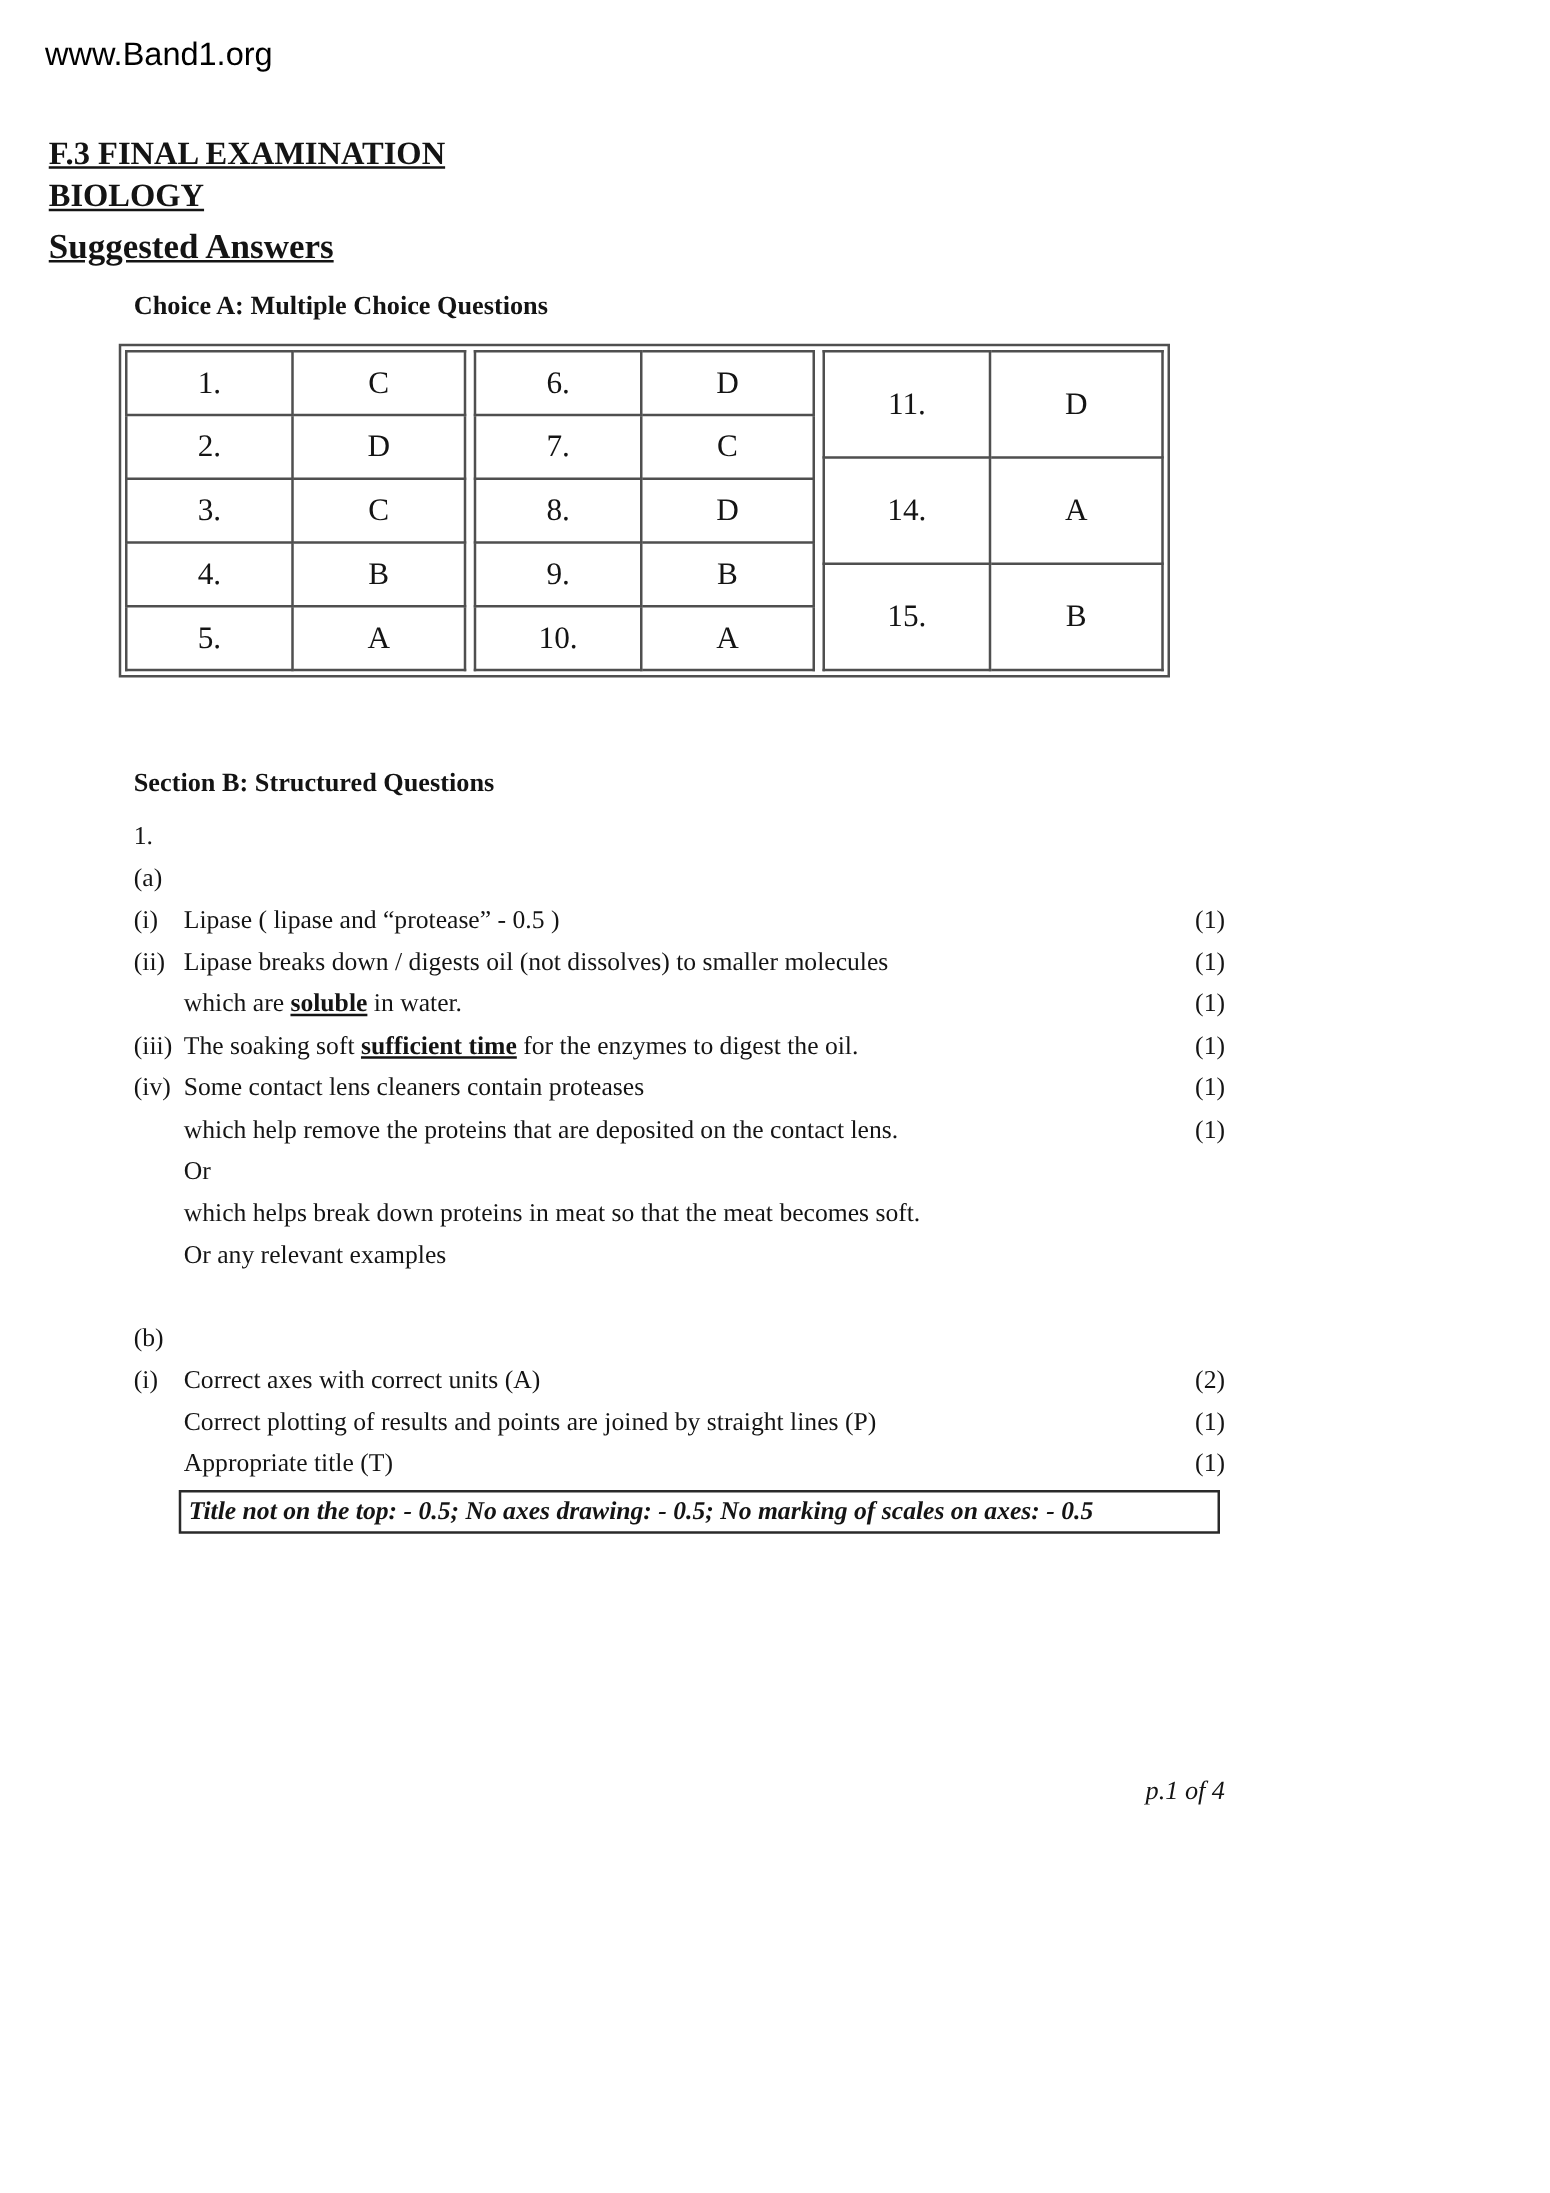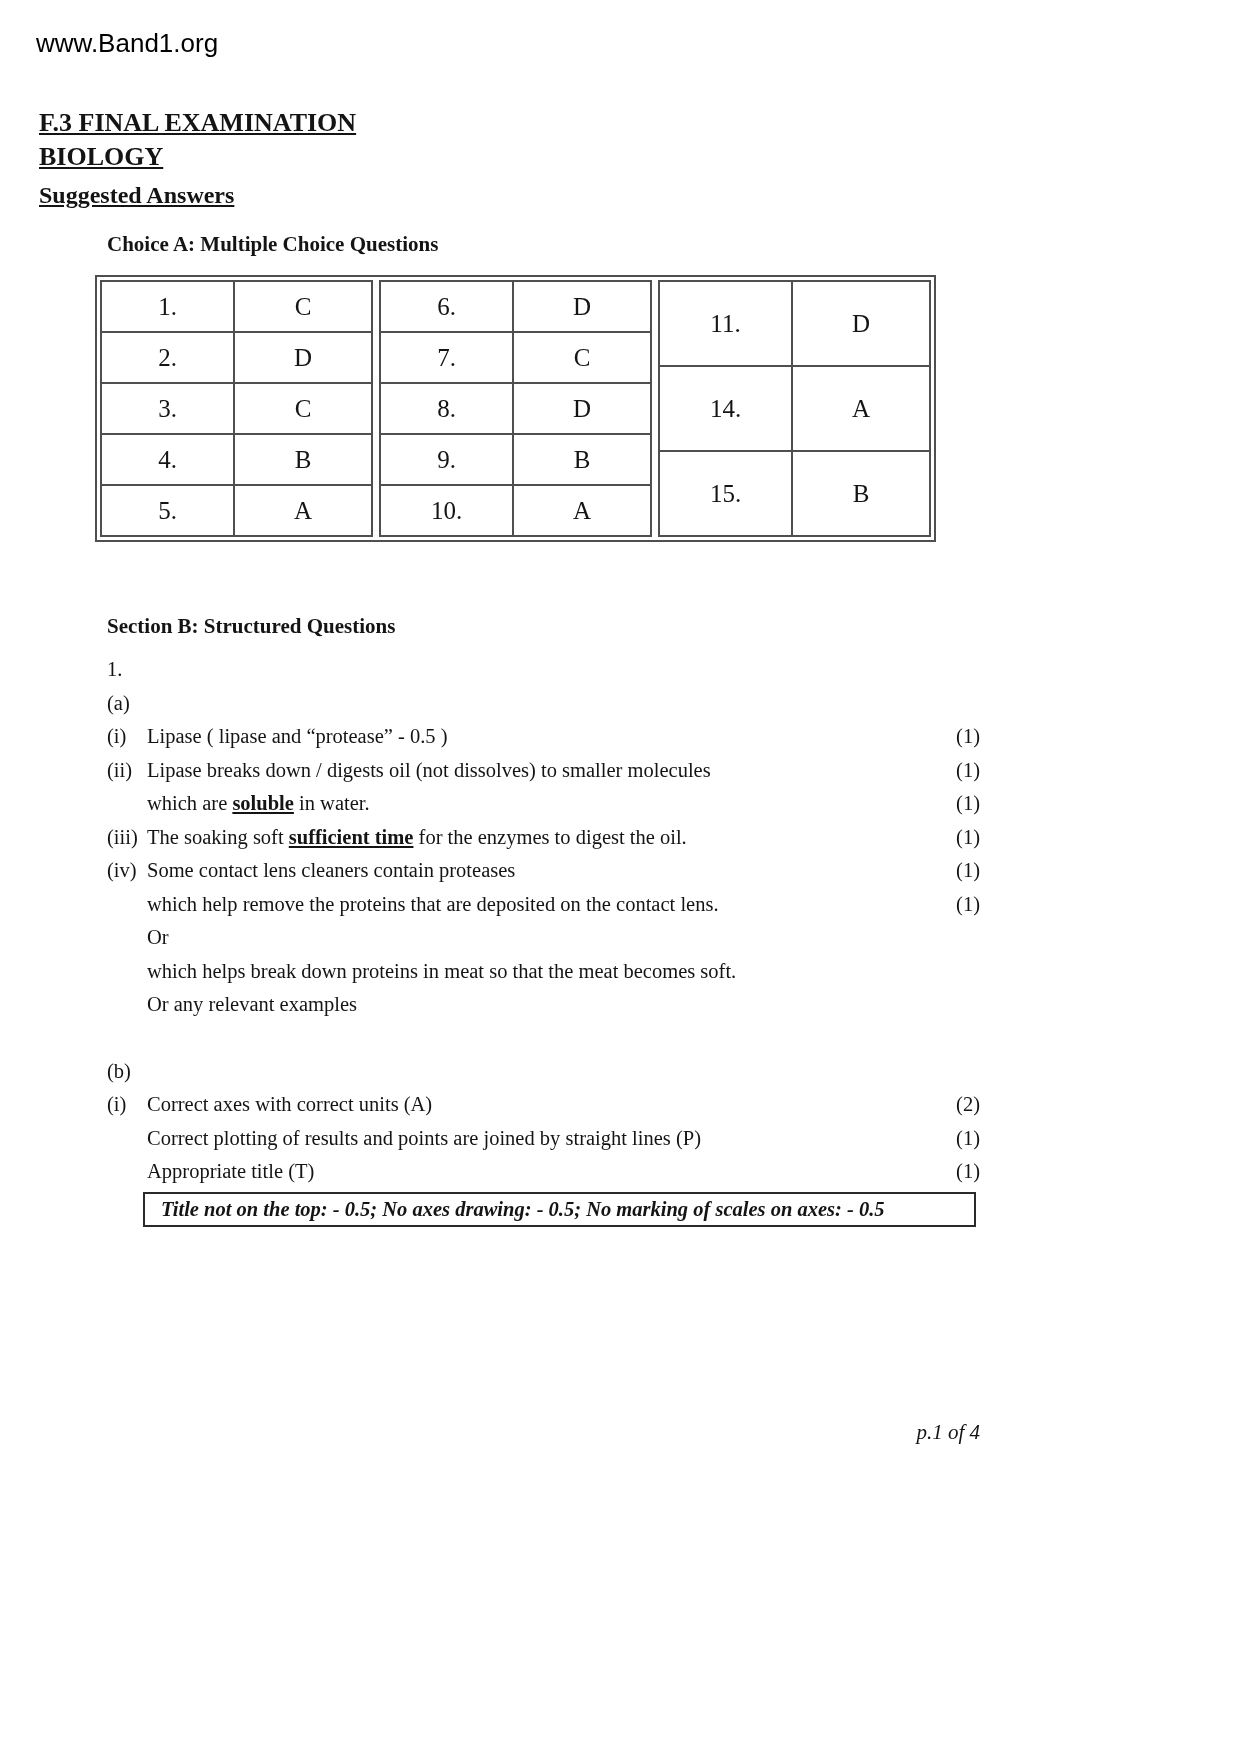--- a/index.html
+++ b/index.html
@@ -12,21 +12,21 @@
   .page { position:relative; width:1240px; height:1754px; background:#fff; overflow:hidden; }
 
   .watermark {
     position:absolute; top:28px; left:36px;
     font-family:"Liberation Sans", sans-serif;
     font-size:26px; color:#000;
   }
 
   .titles { position:absolute; top:106px; left:0; width:1120px; text-align:left;margin-left:39px; }
   .title-main { font-size:26px; font-weight:bold; text-decoration:underline; line-height:34px; }
-  .title-sub  { font-size:24px; font-weight:bold; text-decoration:underline; margin-top:8px; }
+  .title-sub  { font-size:28px; font-weight:bold; text-decoration:underline; margin-top:8px; }
 
   .content { position:absolute; top:232px; left:107px; width:873px; }
 
   .sec-heading { font-size:21px; font-weight:bold; }
   .sec-heading.secb { margin-top:72px; }
 
   
   .mc-wrap {
     margin-top:18px; margin-left:-12px;
     display:inline-flex; gap:6px;
@@ -47,21 +47,21 @@
   .lbl { flex:none; width:40px; }
   .txt { flex:1; }
   .mark { flex:none; width:46px; text-align:right; }
   .bu { font-weight:bold; text-decoration:underline; }
   .gap-before { margin-top:33px; }
 
   .note-box {
     margin-top:3px; margin-left:36px; margin-right:4px;
     border:2px solid #2a2a2a;
     font-size:20.5px; font-weight:bold; font-style:italic;
-    padding:2px 16px; line-height:27px;
+    padding:2px 6px; line-height:27px;
   }
 
   .footer {
     position:absolute; top:1420px; left:107px; width:873px;
     text-align:right; font-style:italic; font-size:21px;
   }
 </style>
 </head>
 <body>
 

